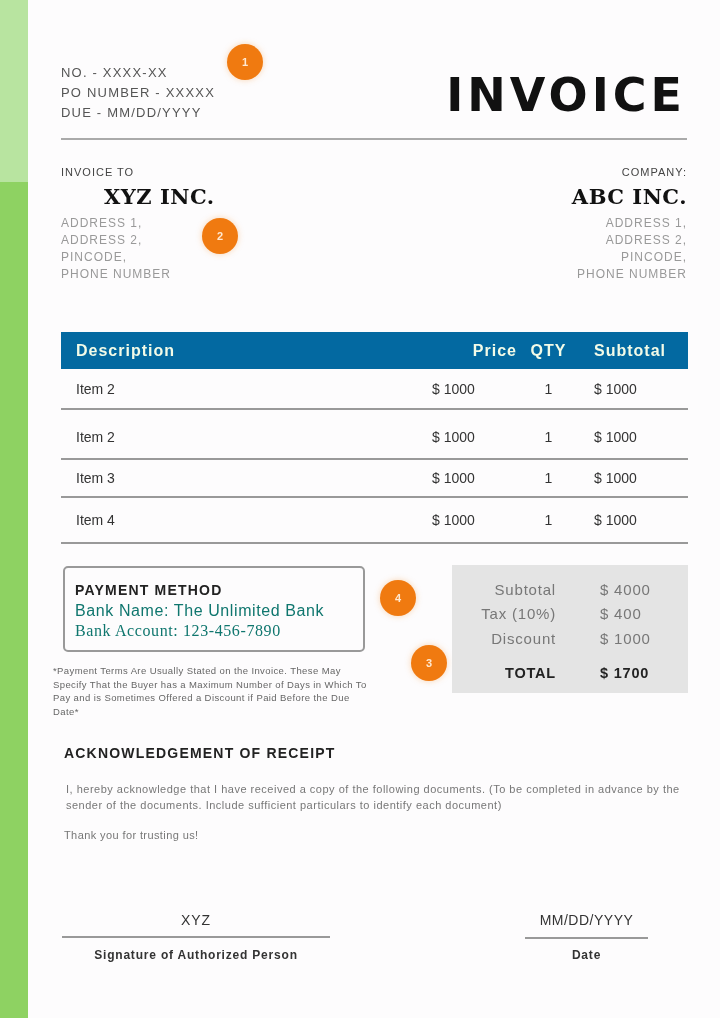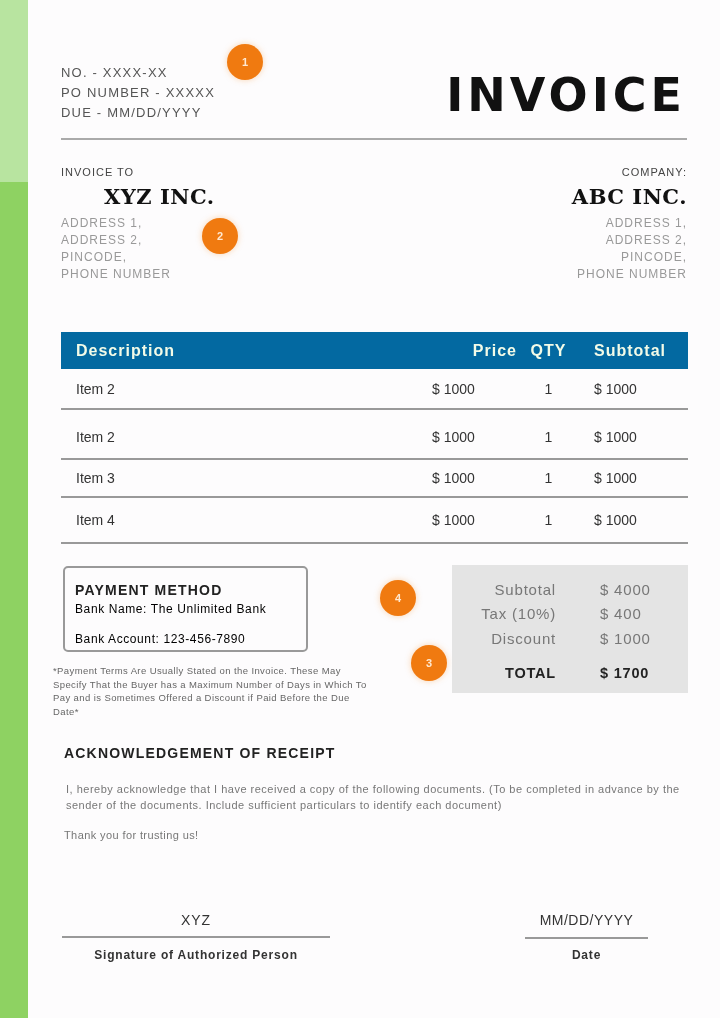--- a/index.html
+++ b/index.html
@@ -24,23 +24,23 @@
   .table { position: absolute; left: 61px; top: 332px; width: 627px; }
   .thead { height: 37px; background: #0369a1; display: flex; align-items: center; color: #f2fbe8; font-weight: bold; font-size: 16px; letter-spacing: 1px; }
   .row { display: flex; align-items: center; font-size: 14px; color: #333; border-bottom: 2px solid #999; }
   .c-desc { flex: 1; padding-left: 15px; }
   .c-price { width: 85px; text-align: left; }
   .c-qty { width: 63px; text-align: center; }
   .c-sub { width: 108px; padding-left: 14px; }
   .thead .c-desc { padding-left: 15px; }
   .thead .c-price { text-align: right; padding-left: 0; }
 
-  .pay-box { position: absolute; left: 63px; top: 566px; width: 245px; height: 86px; border: 2px solid #999; border-radius: 5px; padding: 14px 10px; }
+  .pay-box { position: absolute; left: 63px; top: 566px; width: 302px; height: 86px; border: 2px solid #999; border-radius: 5px; padding: 14px 10px; }
   .pay-title { font-size: 14px; font-weight: bold; letter-spacing: 1.2px; color: #222; }
-  .pay-line { font-size: 12px; color: #000000; letter-spacing: 0.6px; margin-top: 4px; }
+  .pay-line { font-size: 16px; color: #0f766e; letter-spacing: 0.6px; margin-top: 4px; }
   .terms { position: absolute; left: 53px; top: 664px; width: 320px; font-size: 9.5px; color: #666; line-height: 13.5px; letter-spacing: 0.4px; }
 
   .totals { position: absolute; left: 452px; top: 565px; width: 236px; height: 128px; background: #e4e4e4; padding-top: 12px; }
   .t-row { display: flex; font-size: 15px; color: #777; letter-spacing: 0.8px; height: 24.5px; align-items: center; }
   .t-label { width: 104px; text-align: right; }
   .t-val { padding-left: 44px; }
   .t-total { margin-top: 10px; color: #222; font-weight: bold; font-size: 14.5px; }
 
   .ack-title { position: absolute; left: 64px; top: 745px; font-size: 14px; font-weight: bold; letter-spacing: 1.2px; color: #222; }
   .ack-text { position: absolute; left: 66px; top: 781px; width: 630px; font-size: 11px; color: #777; line-height: 16px; letter-spacing: 0.5px; }
@@ -120,21 +120,21 @@
     <div class="c-desc">Item 4</div>
     <div class="c-price">$ 1000</div>
     <div class="c-qty">1</div>
     <div class="c-sub">$ 1000</div>
   </div>
 </div>
 
 <div class="pay-box">
   <div class="pay-title">PAYMENT METHOD</div>
   <div class="pay-line">Bank Name: The Unlimited Bank</div>
-  <div class="pay-line" style="margin-top:16px;">Bank Account: 123-456-7890</div>
+  <div class="pay-line" style="margin-top:2px;font-family:Liberation Serif, serif;">Bank Account: 123-456-7890</div>
 </div>
 <div class="terms">*Payment Terms Are Usually Stated on the Invoice. These May Specify That the Buyer has a Maximum Number of Days in Which To Pay and is Sometimes Offered a Discount if Paid Before the Due Date*</div>
 
 <div class="badge" style="left:380px;top:580px;">4</div>
 <div class="badge" style="left:411px;top:645px;">3</div>
 
 <div class="totals">
   <div class="t-row">
     <div class="t-label">Subtotal</div>
     <div class="t-val">$ 4000</div>

